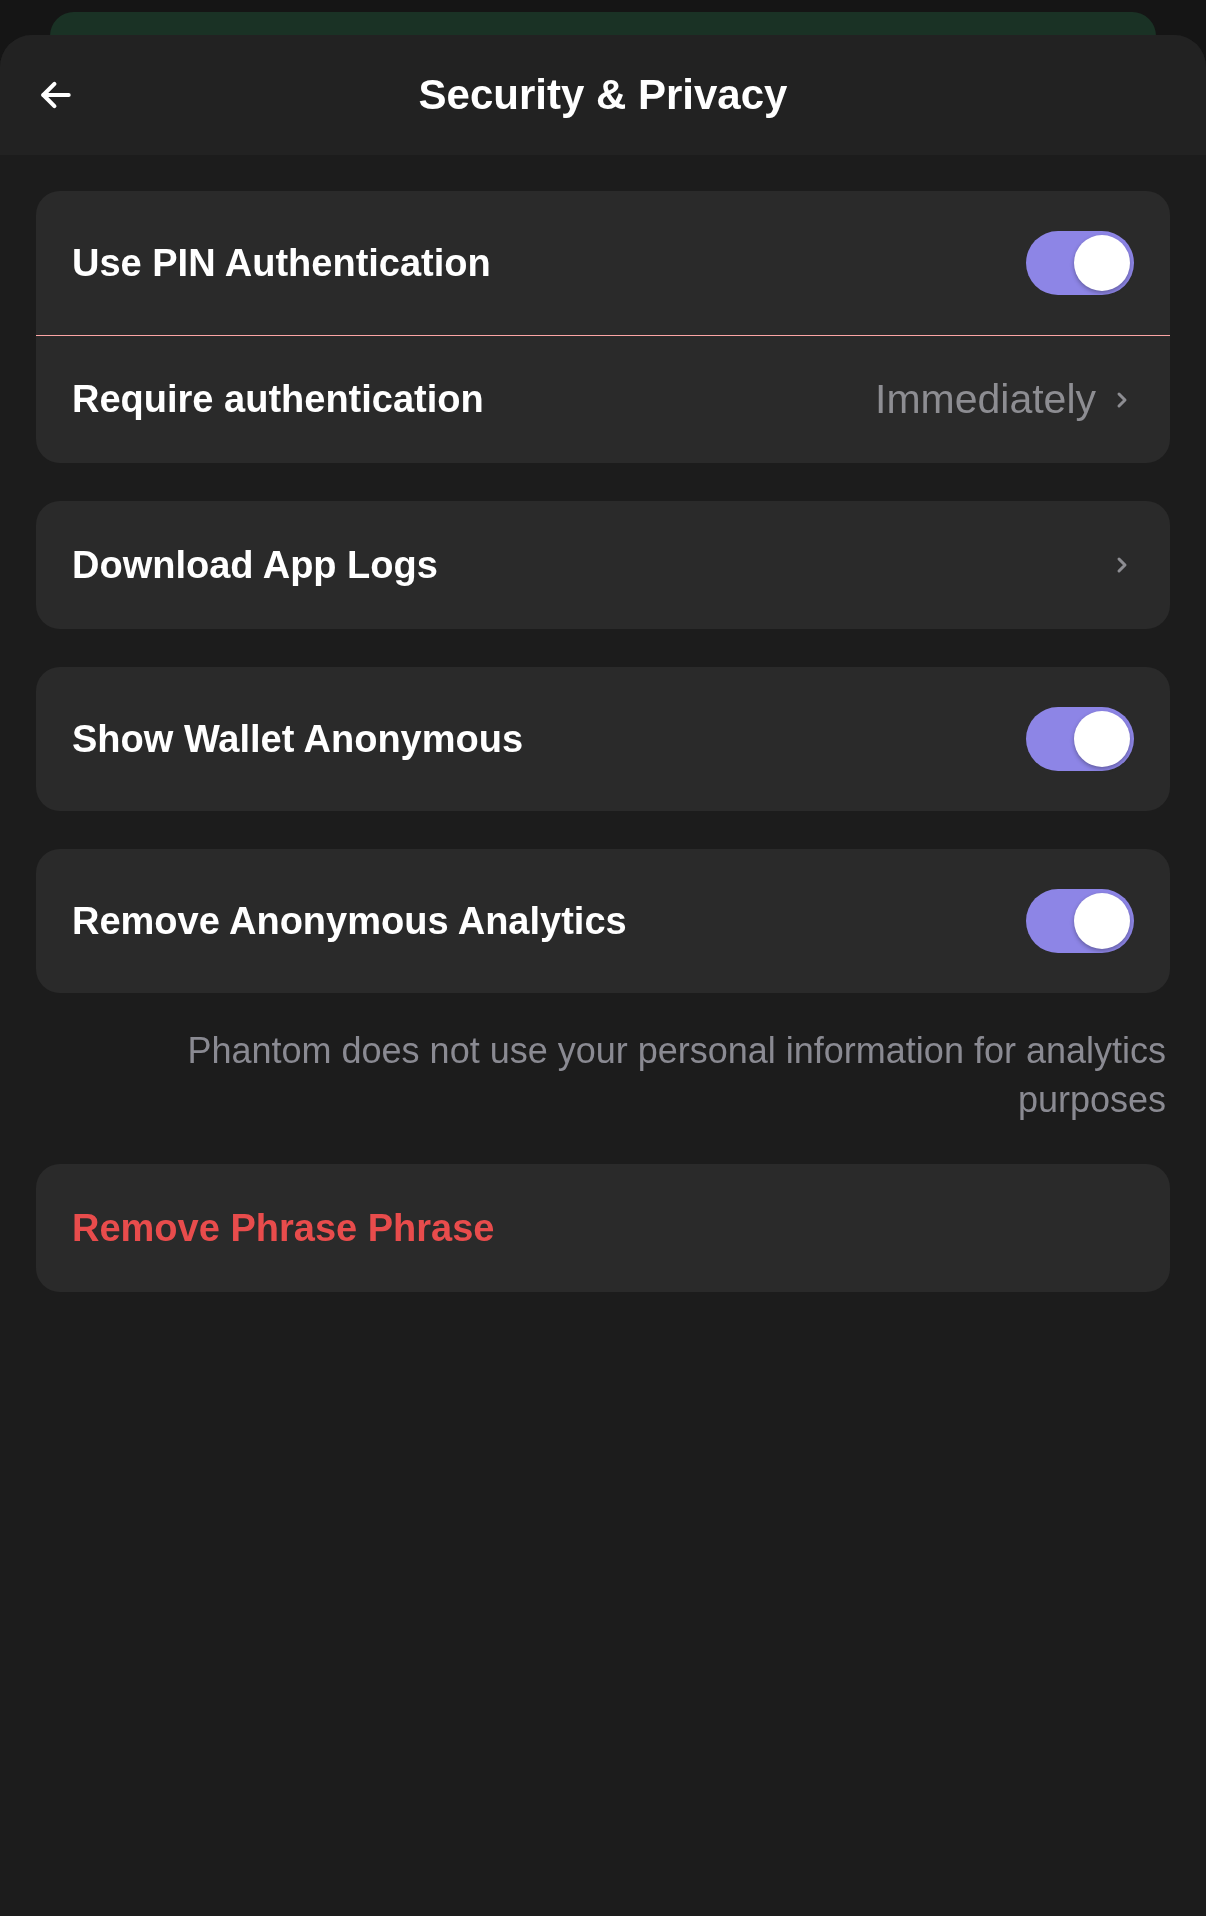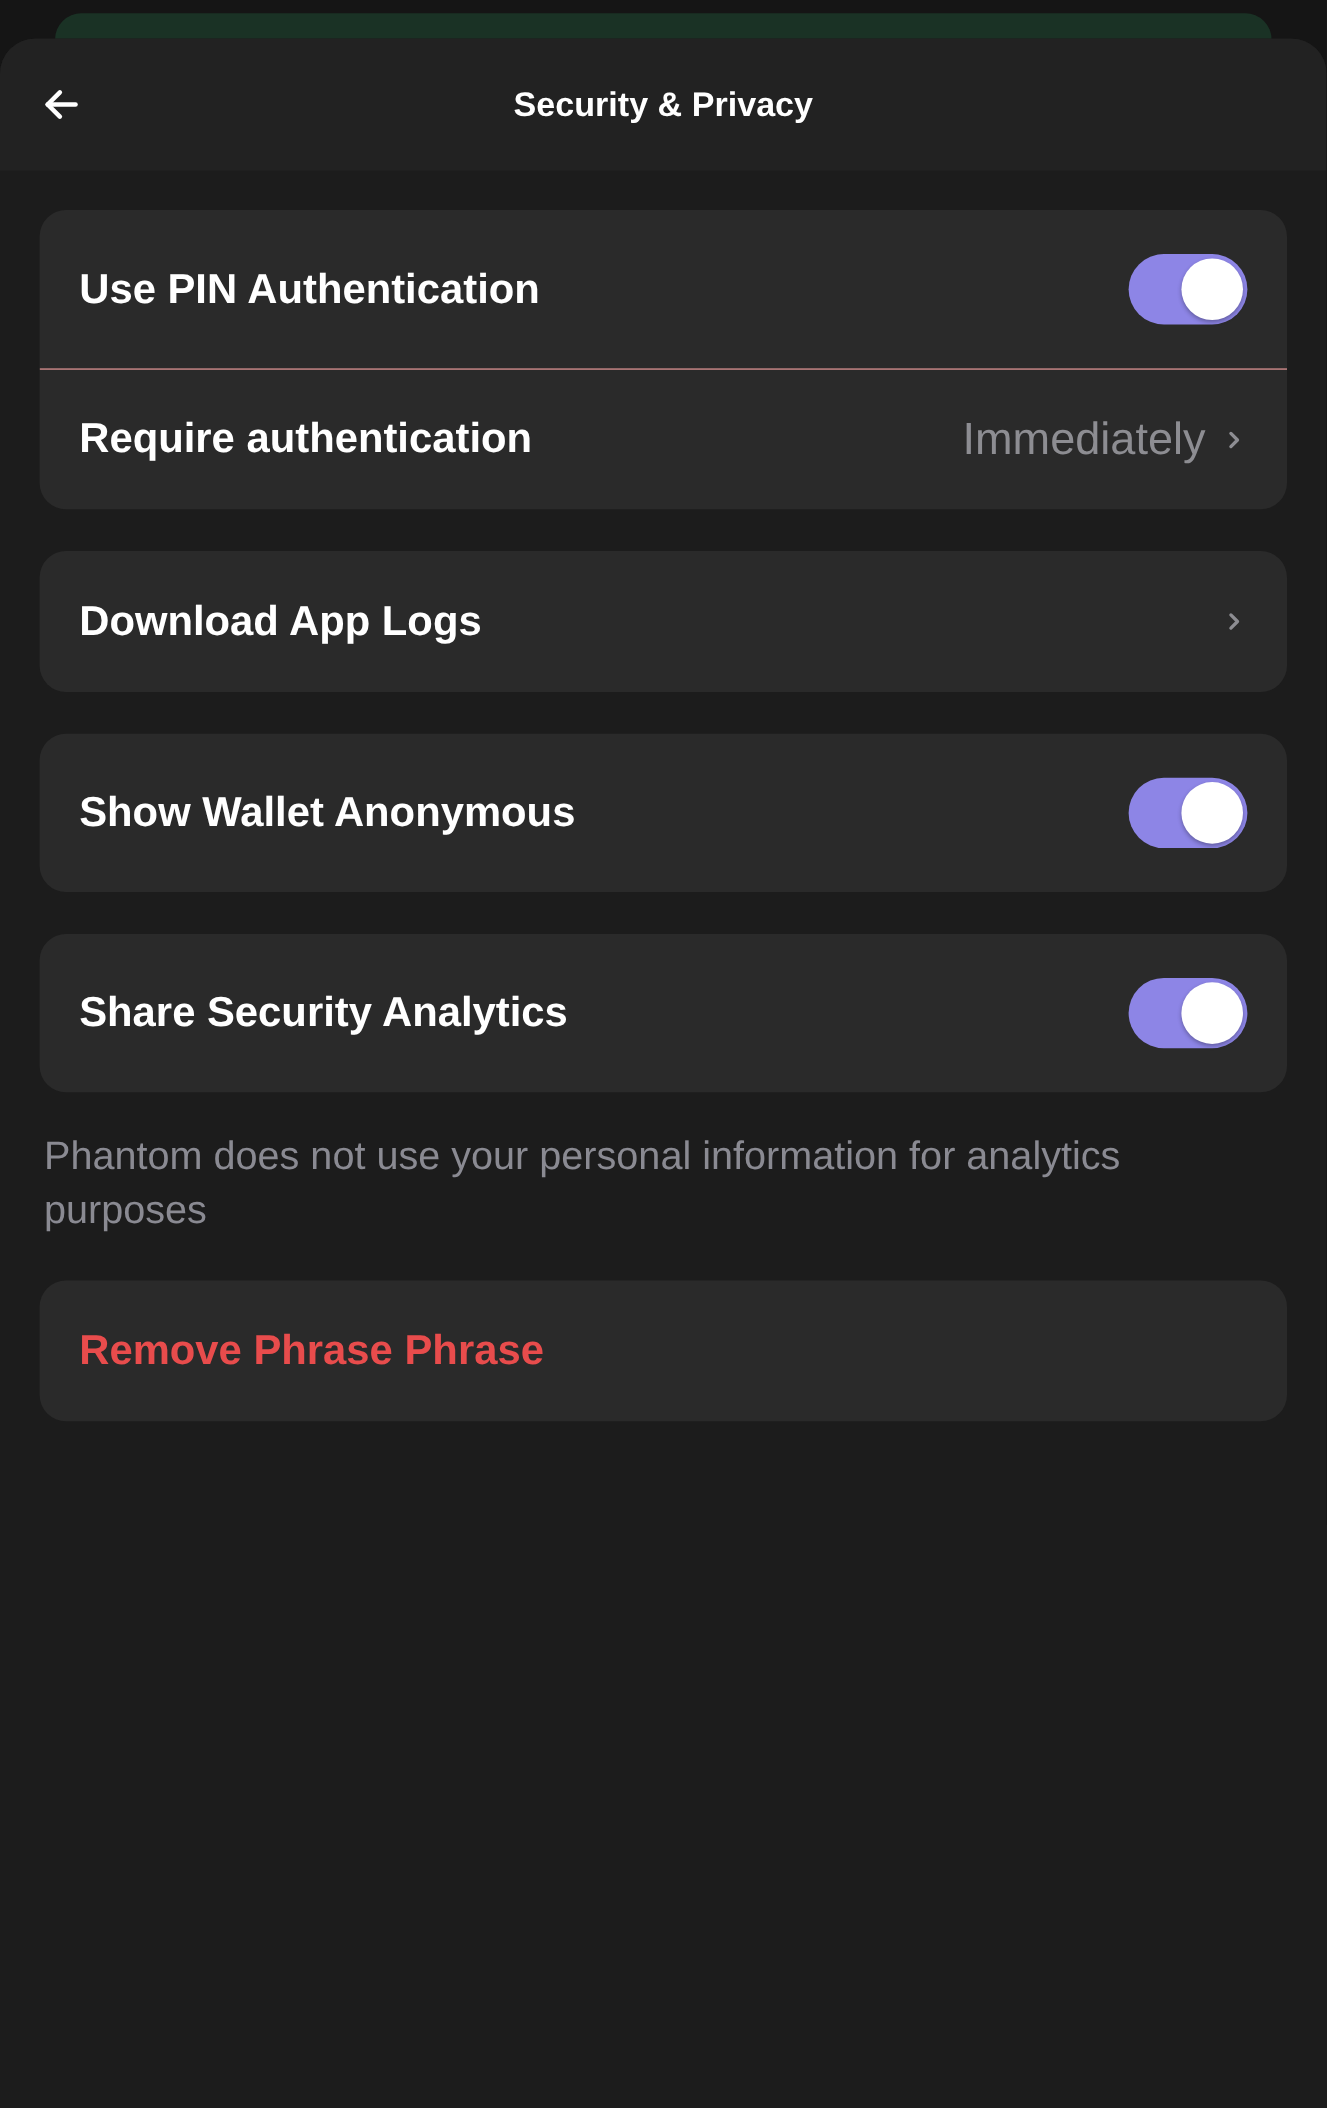--- a/index.html
+++ b/index.html
@@ -48,25 +48,26 @@
       height: 40px;
       display: flex;
       align-items: center;
       justify-content: center;
       cursor: pointer;
     }
     .header-title {
       flex: 1;
       text-align: center;
       color: #fff;
-      font-size: 31px;
+      font-size: 42px;
       font-weight: 700;
     }
     .content {
       padding: 36px;
+      text-align: right;
     }
     .card {
       background: #2a2a2a;
       border-radius: 24px;
       overflow: hidden;
       margin-bottom: 38px;
     }
     .row {
       display: flex;
       align-items: center;
@@ -179,21 +180,21 @@
 
     <div class="card">
       <div class="row">
         <span class="row-label">Show Wallet Anonymous</span>
         <div class="switch on"></div>
       </div>
     </div>
 
     <div class="card">
       <div class="row">
-        <span class="row-label">Share Security Analytics</span>
+        <span class="row-label">Remove Anonymous Analytics</span>
         <div class="switch on"></div>
       </div>
     </div>
 
     <div class="note">Phantom does not use your personal information for analytics purposes</div>
 
     <div class="card">
       <div class="row">
         <span class="row-label danger">Remove Phrase Phrase</span>
       </div>

